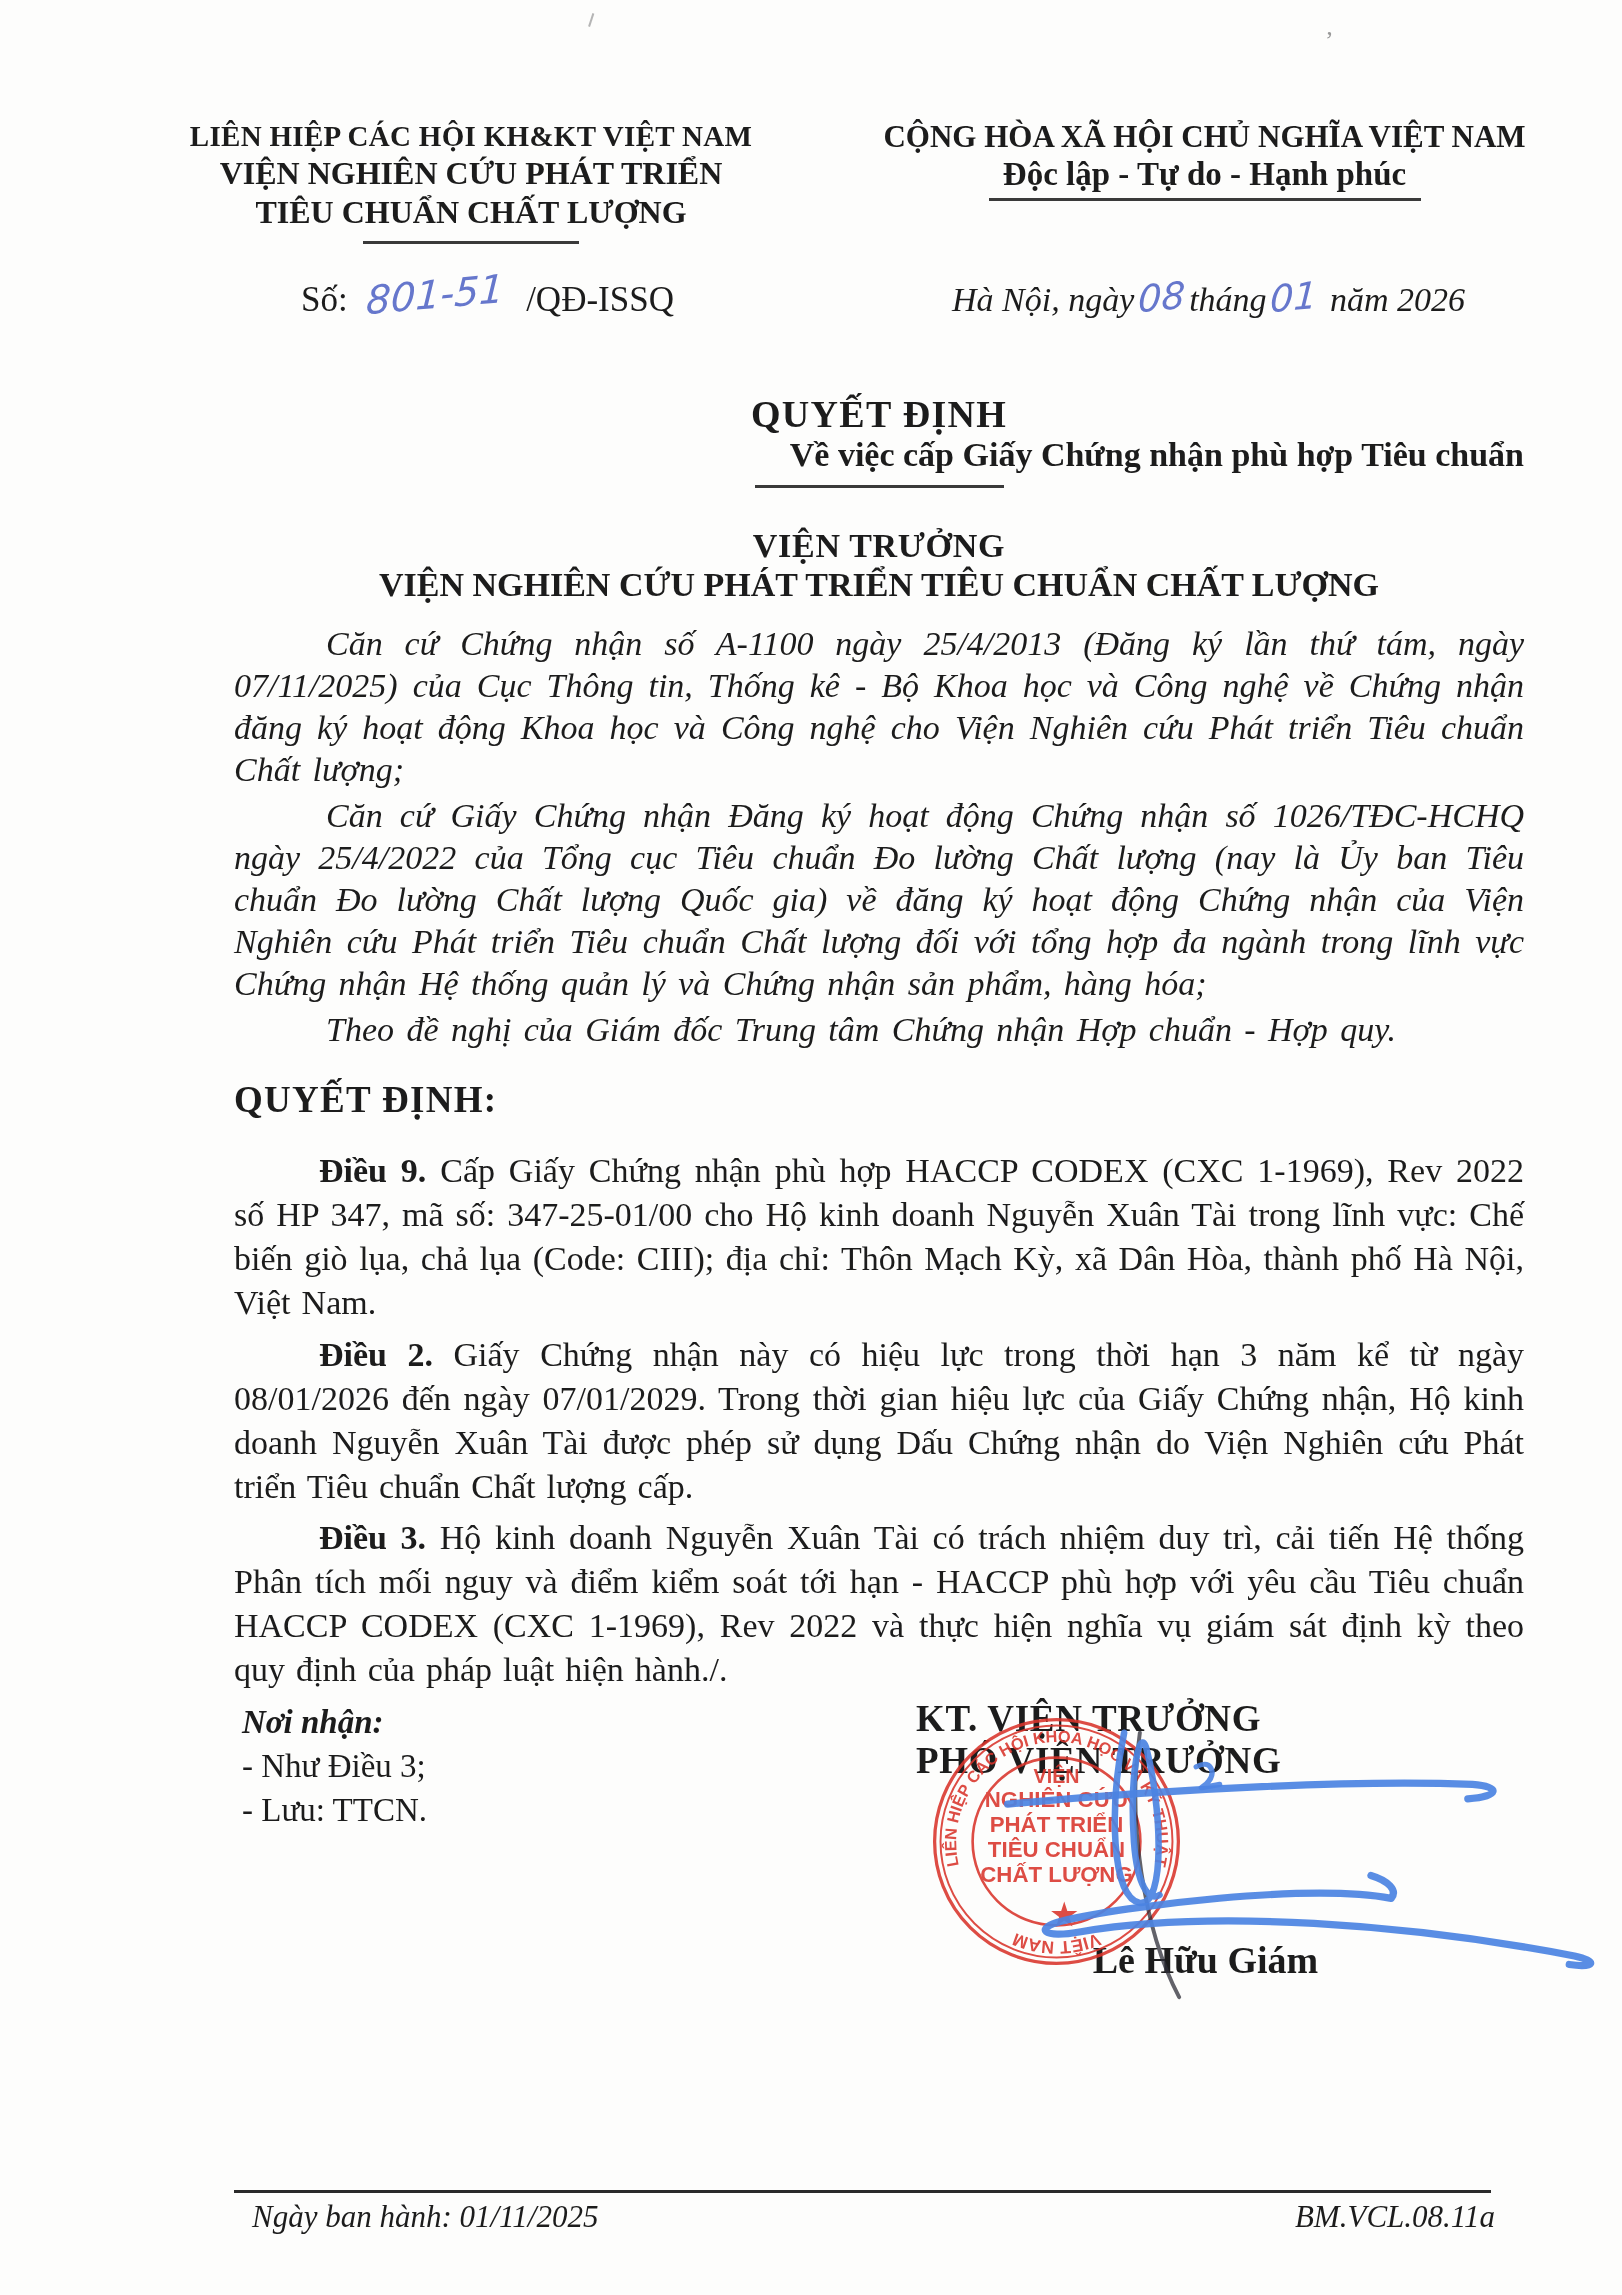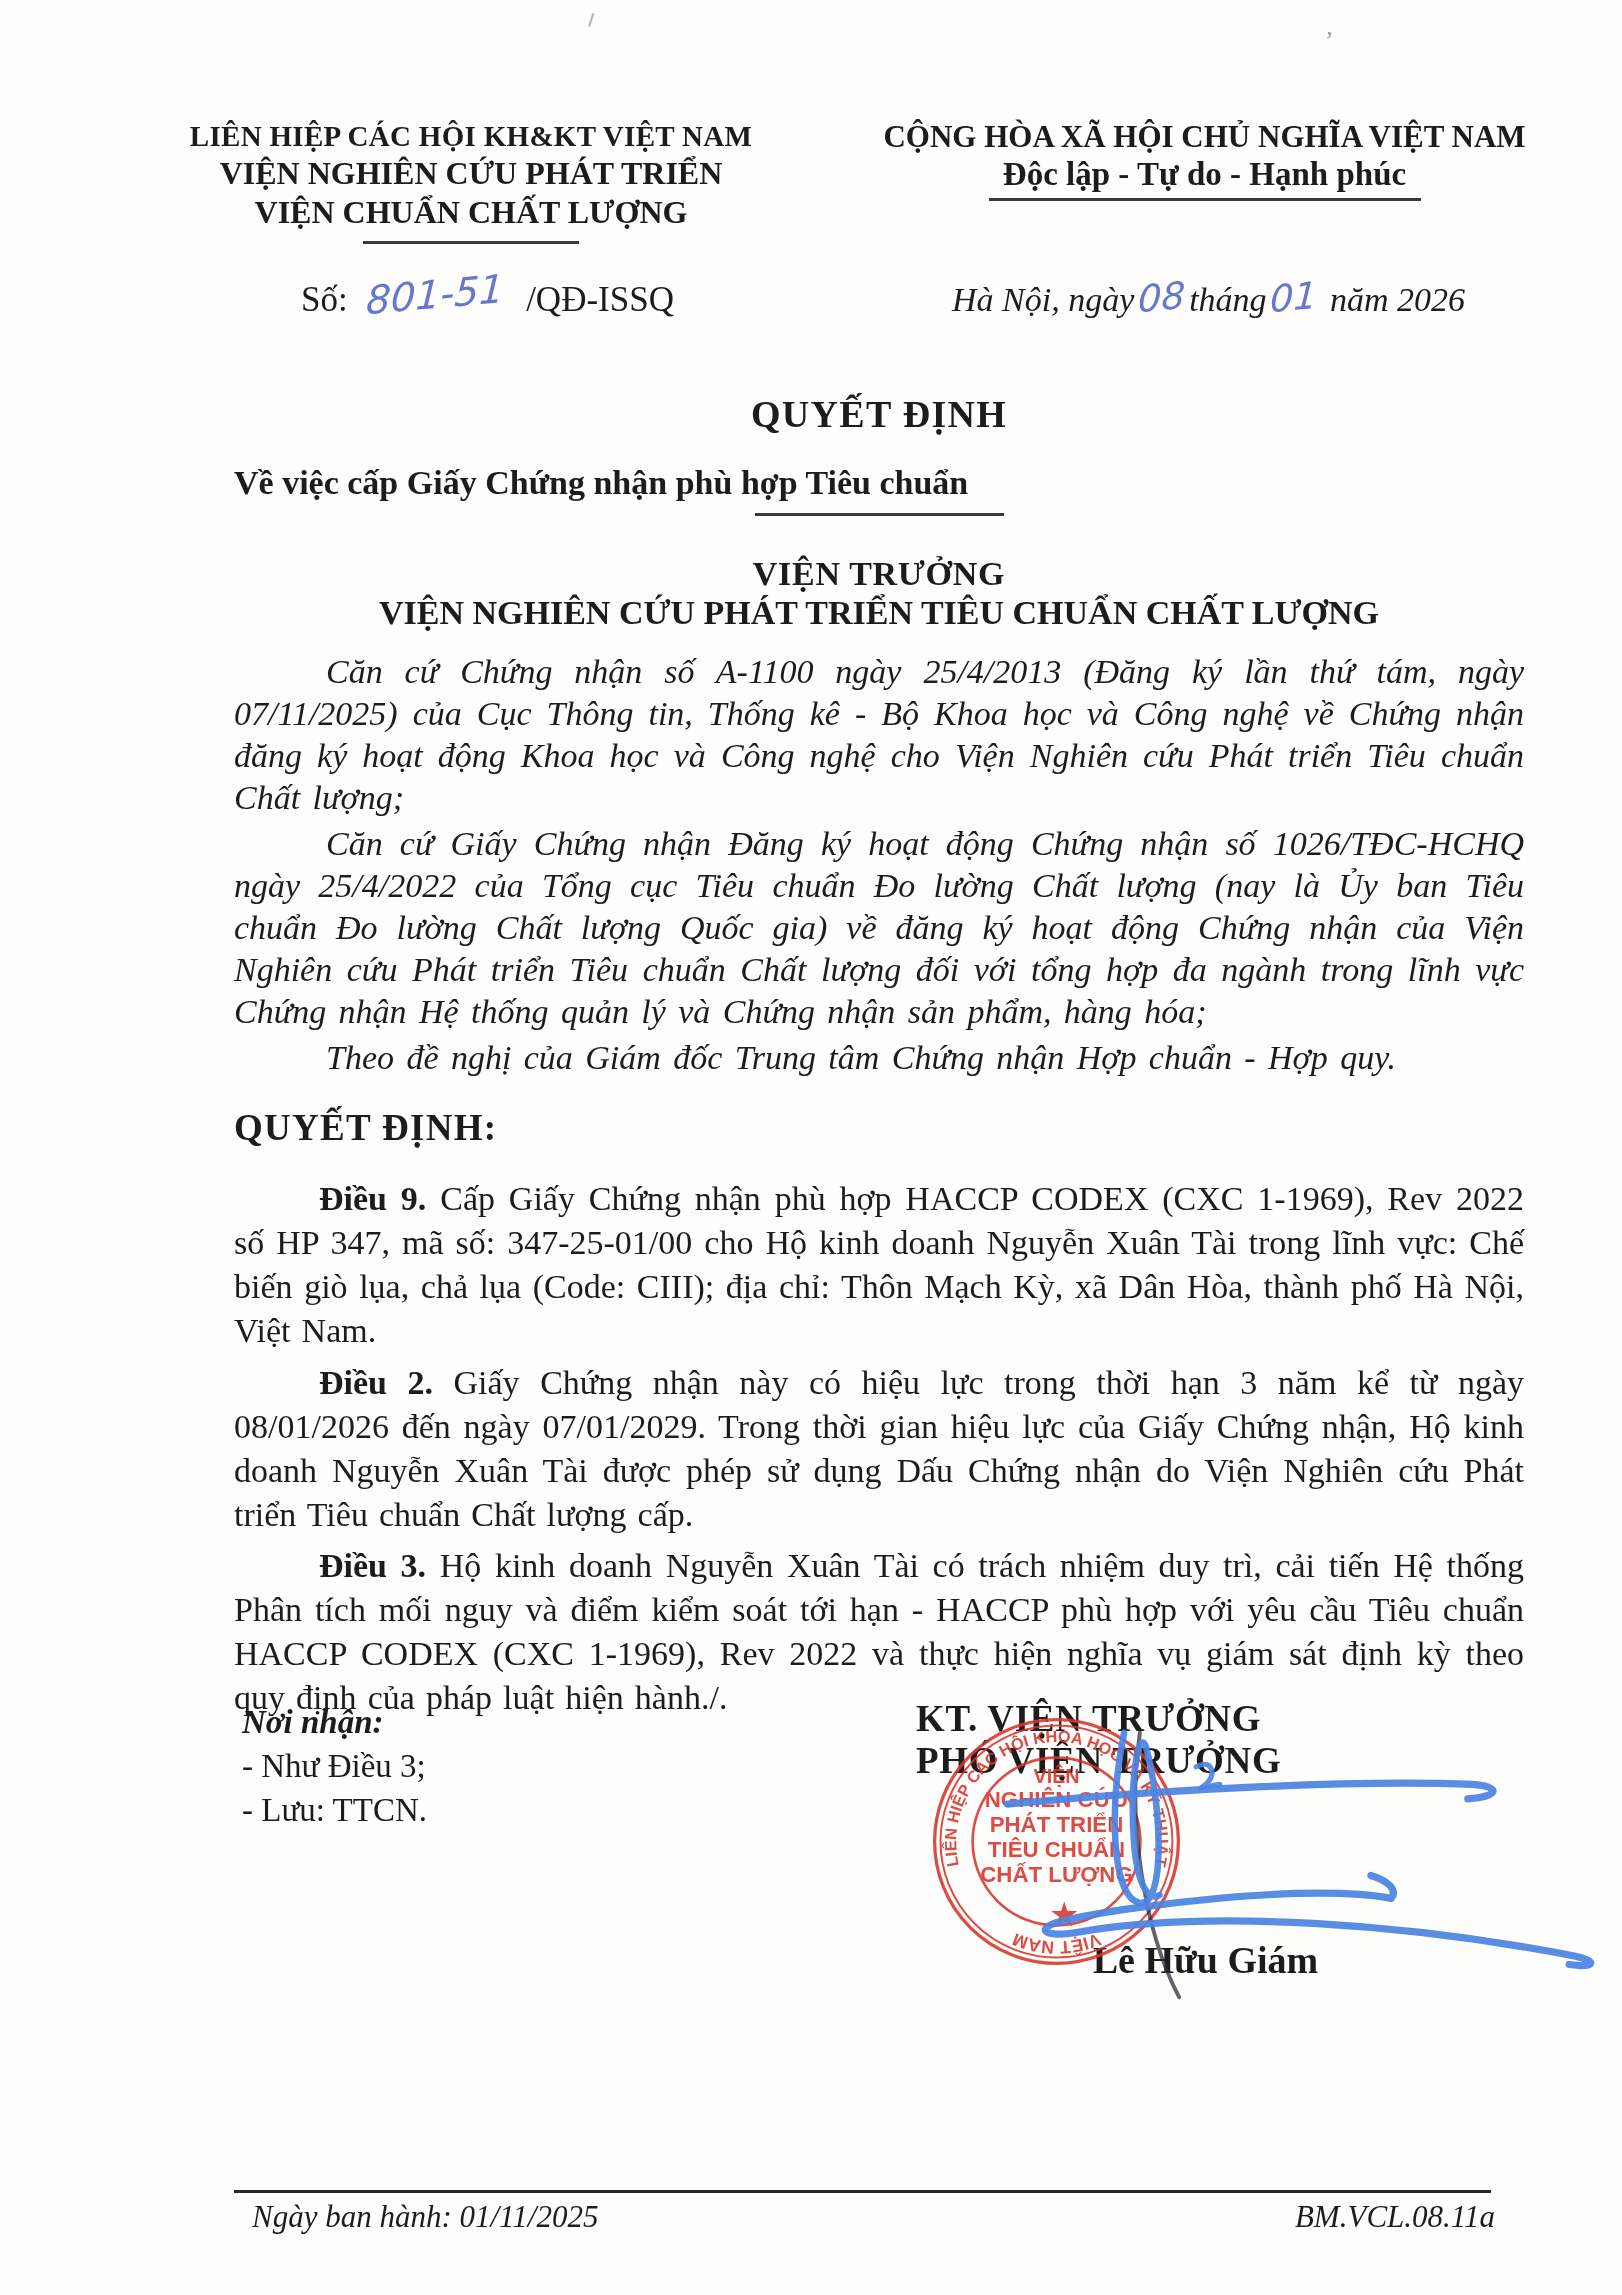--- a/index.html
+++ b/index.html
@@ -24,21 +24,21 @@
   .ref-line{position:absolute;left:301px;top:275px;font-size:35px;white-space:nowrap;}
   .hand{font-family:"DejaVu Sans", sans-serif;font-style:italic;font-weight:500;
         display:inline-block;transform:rotate(-5deg) skewX(-8deg);}
   .ref-line .hand{font-size:39px;margin:0 22px 0 18.3px;position:relative;top:-2.6px;}
   .dateline{position:absolute;left:950px;top:277px;width:517px;text-align:center;
             font-style:italic;font-size:34px;white-space:nowrap;}
   .dateline .hand{font-size:37px;margin:0 3.9px;position:relative;top:-1.3px;}
   
   .doc-col{position:absolute;left:234px;top:393px;width:1290px;}
   .t-main{text-align:center;font-size:38px;font-weight:700;line-height:42px;letter-spacing:1.3px;}
-  .t-sub{text-align:left;font-size:34px;font-weight:700;line-height:39px;margin-top:28px;}
+  .t-sub{text-align:right;font-size:34px;font-weight:700;line-height:39px;}
   .t-rule{width:249px;height:3.3px;background:#3a3a3a;margin:10.5px auto 0;}
   .issuer{margin-top:38px;text-align:center;font-weight:700;}
   .issuer .i1{font-size:34px;line-height:39px;letter-spacing:0.7px;}
   .issuer .i2{font-size:34px;line-height:39px;}
   .recitals{margin-top:19.6px;}
   .recitals p{margin:3.9px 0 0;font-style:italic;font-size:34px;line-height:42px;
               text-align:justify;text-indent:92px;word-spacing:3.9px;}
   .dec-head{margin-top:27.5px;text-align:left;font-size:37px;font-weight:700;
             line-height:41px;letter-spacing:1.3px;}
   .articles p{margin:7.9px 0 0;font-size:34px;line-height:44px;text-align:justify;
@@ -70,21 +70,21 @@
 <body>
 
 <div class="page">
 
   <div class="speck-a">’</div>
   <div class="speck-b"></div>
 
   <div class="hdr-left">
     <div class="l1">LIÊN HIỆP CÁC HỘI KH&amp;KT VIỆT NAM</div>
     <div class="l2">VIỆN NGHIÊN CỨU PHÁT TRIỂN</div>
-    <div class="l2">VIỆN CHUẨN CHẤT LƯỢNG</div>
+    <div class="l2">TIÊU CHUẨN CHẤT LƯỢNG</div>
     <div class="rule"></div>
   </div>
 
   <div class="hdr-right">
     <div class="l1">CỘNG HÒA XÃ HỘI CHỦ NGHĨA VIỆT NAM</div>
     <div class="l2">Độc lập - Tự do - Hạnh phúc</div>
     <div class="rule"></div>
   </div>
 
   <div class="ref-line"><span>Số:</span><span class="hand" style="color:#6677cc">801-51</span><span>/QĐ-ISSQ</span></div>

